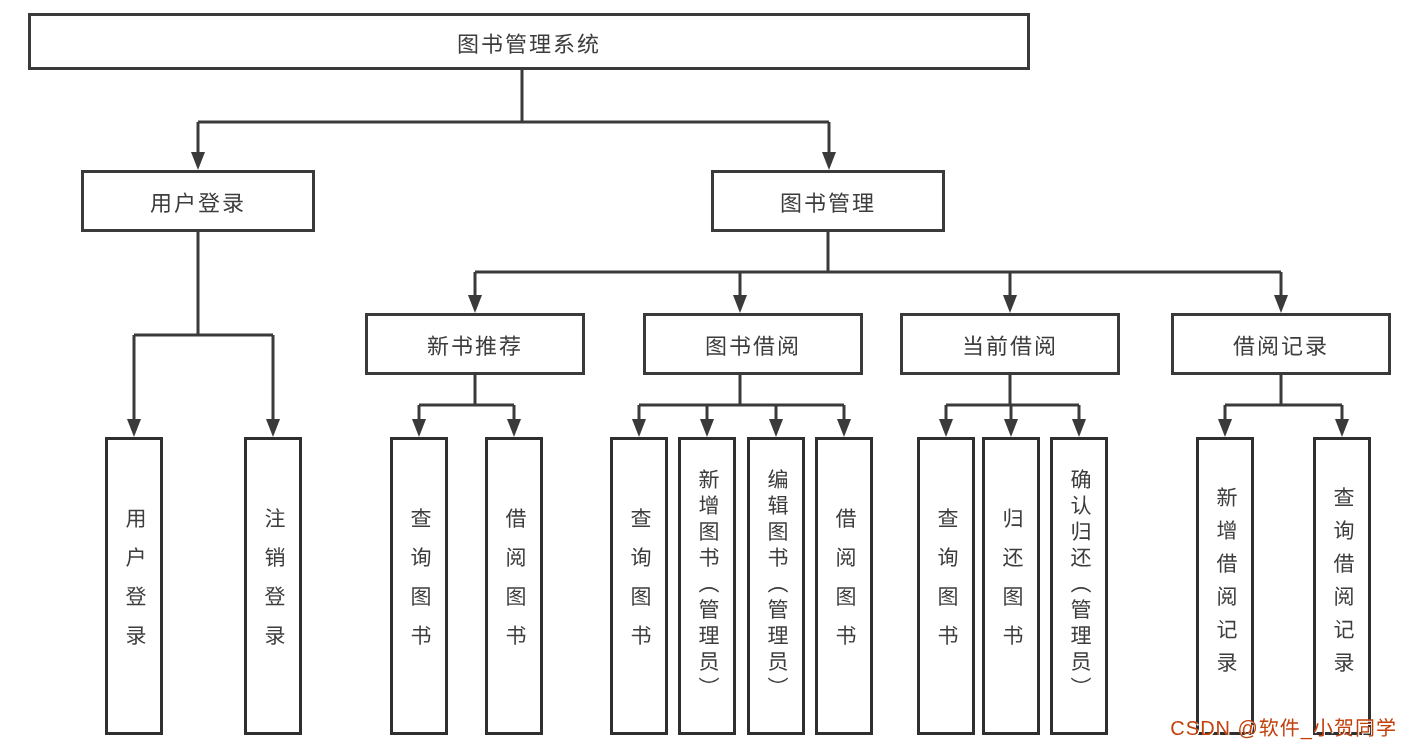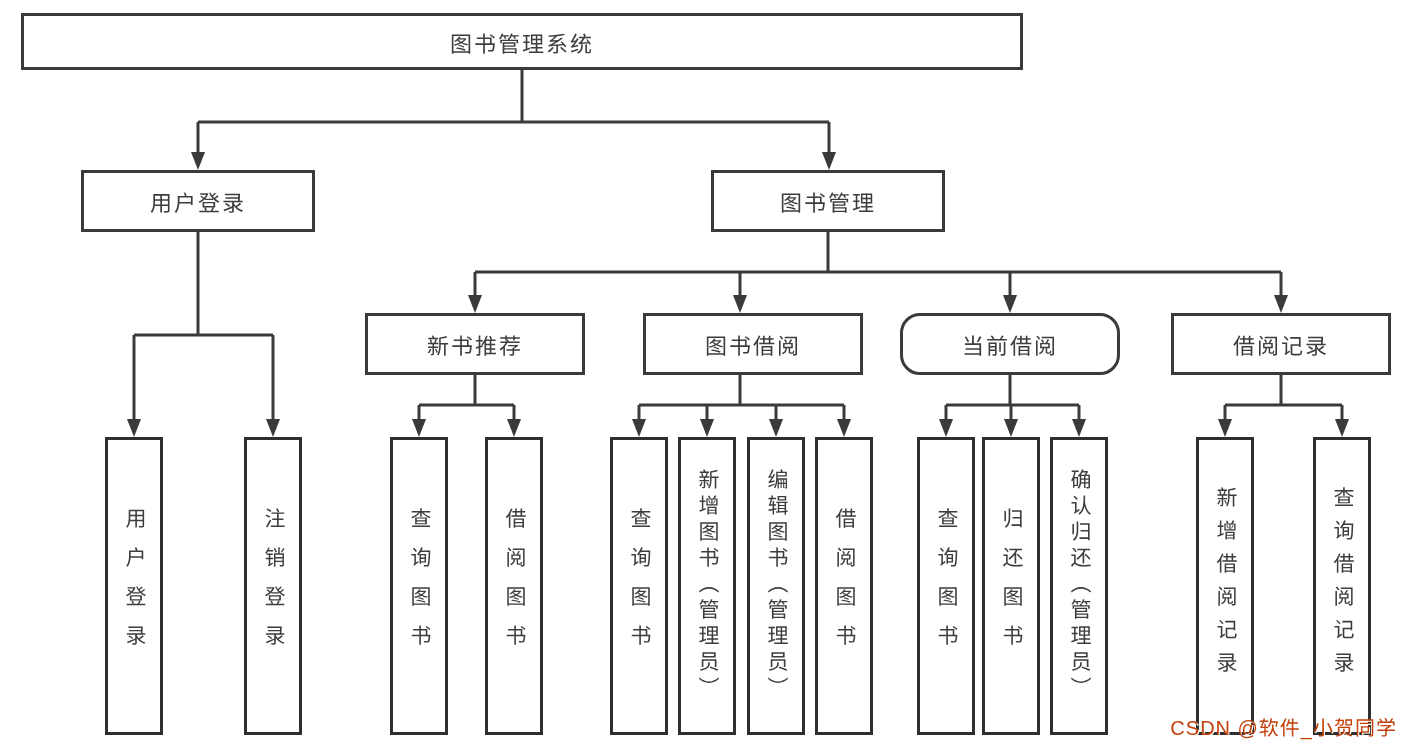--- a/index.html
+++ b/index.html
@@ -64,28 +64,28 @@
     right: 8px;
     bottom: 6px;
     font-size: 20px;
     color: #c2410c;
     letter-spacing: 1px;
     z-index: 3;
     text-shadow: 1px 1px 0 #ffffff;
   }
 
   
-  #n-root   { left: 21px;   top: 13px;  width: 1002px; height: 57px; }
+  #n-root   { left: 28px;   top: 13px;  width: 1002px; height: 57px; }
 
   #n-login  { left: 81px;   top: 170px; width: 234px;  height: 62px; }
   #n-mgmt   { left: 711px;  top: 170px; width: 234px;  height: 62px; }
 
   #n-newrec { left: 365px;  top: 313px; width: 220px;  height: 62px; }
   #n-borrow { left: 630px;  top: 313px; width: 220px;  height: 62px; margin-left: 13px; }
-  #n-currnt { left: 900px;  top: 313px; width: 220px;  height: 62px; border-radius: 20px; }
+  #n-currnt { left: 900px;  top: 313px; width: 220px;  height: 62px; }
   #n-record { left: 1171px; top: 313px; width: 220px;  height: 62px; }
 
   .leaf { top: 437px; width: 58px; height: 298px; }
   #l-userlogin  { left: 105px;  }
   #l-logout     { left: 244px;  }
   #l-nr-query   { left: 390px;  }
   #l-nr-borrow  { left: 485px;  }
   #l-bb-query   { left: 610px;  }
   #l-bb-add     { left: 678px;  }
   #l-bb-edit    { left: 747px;  }

